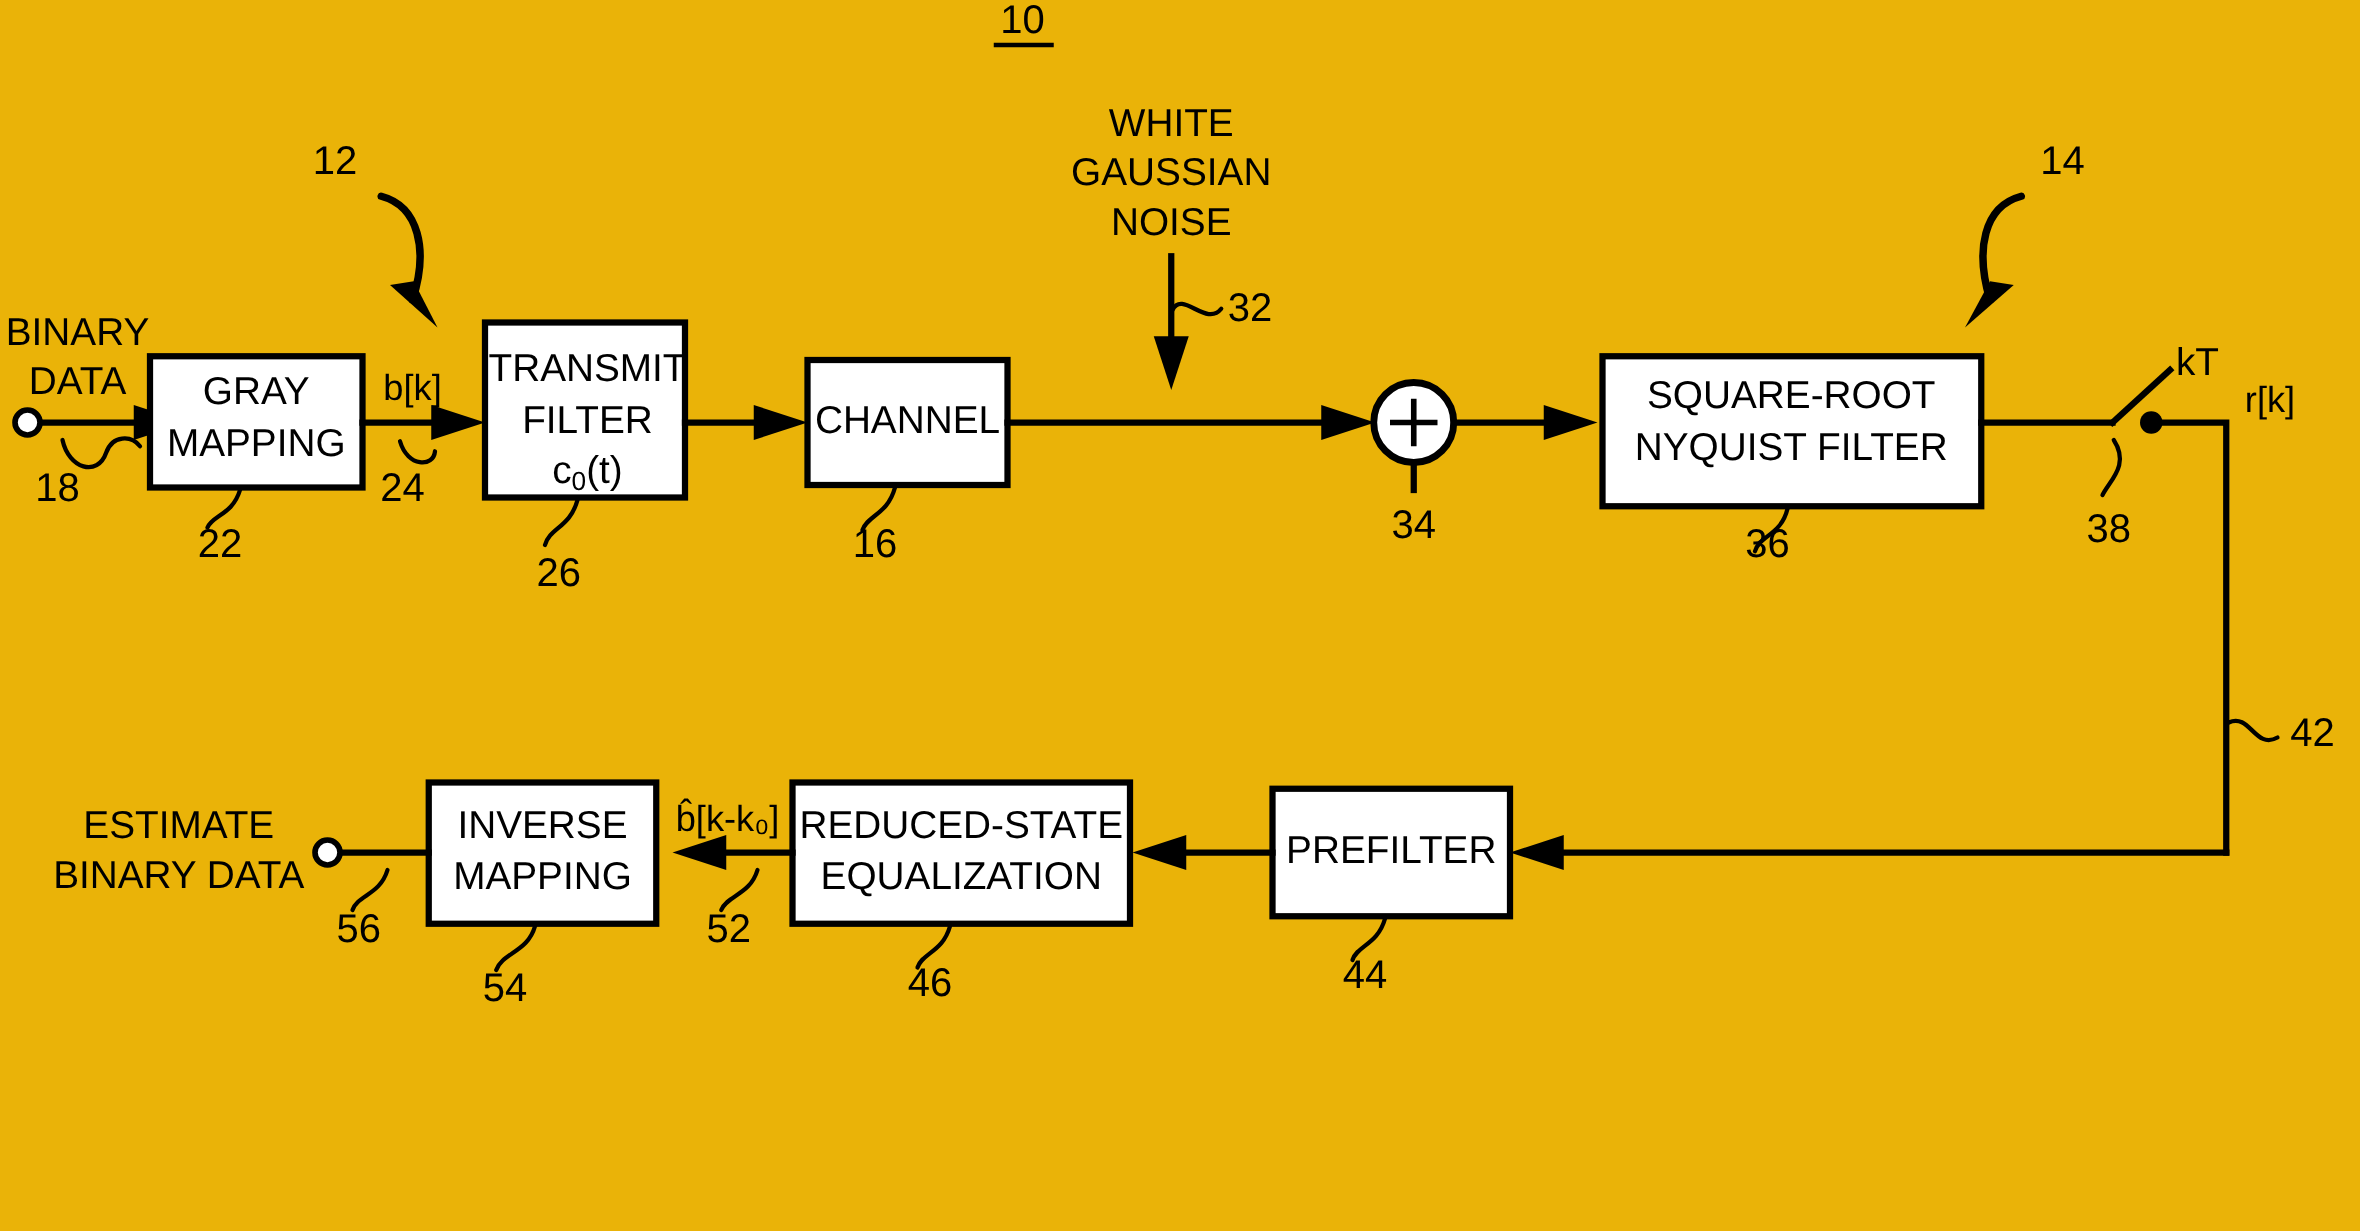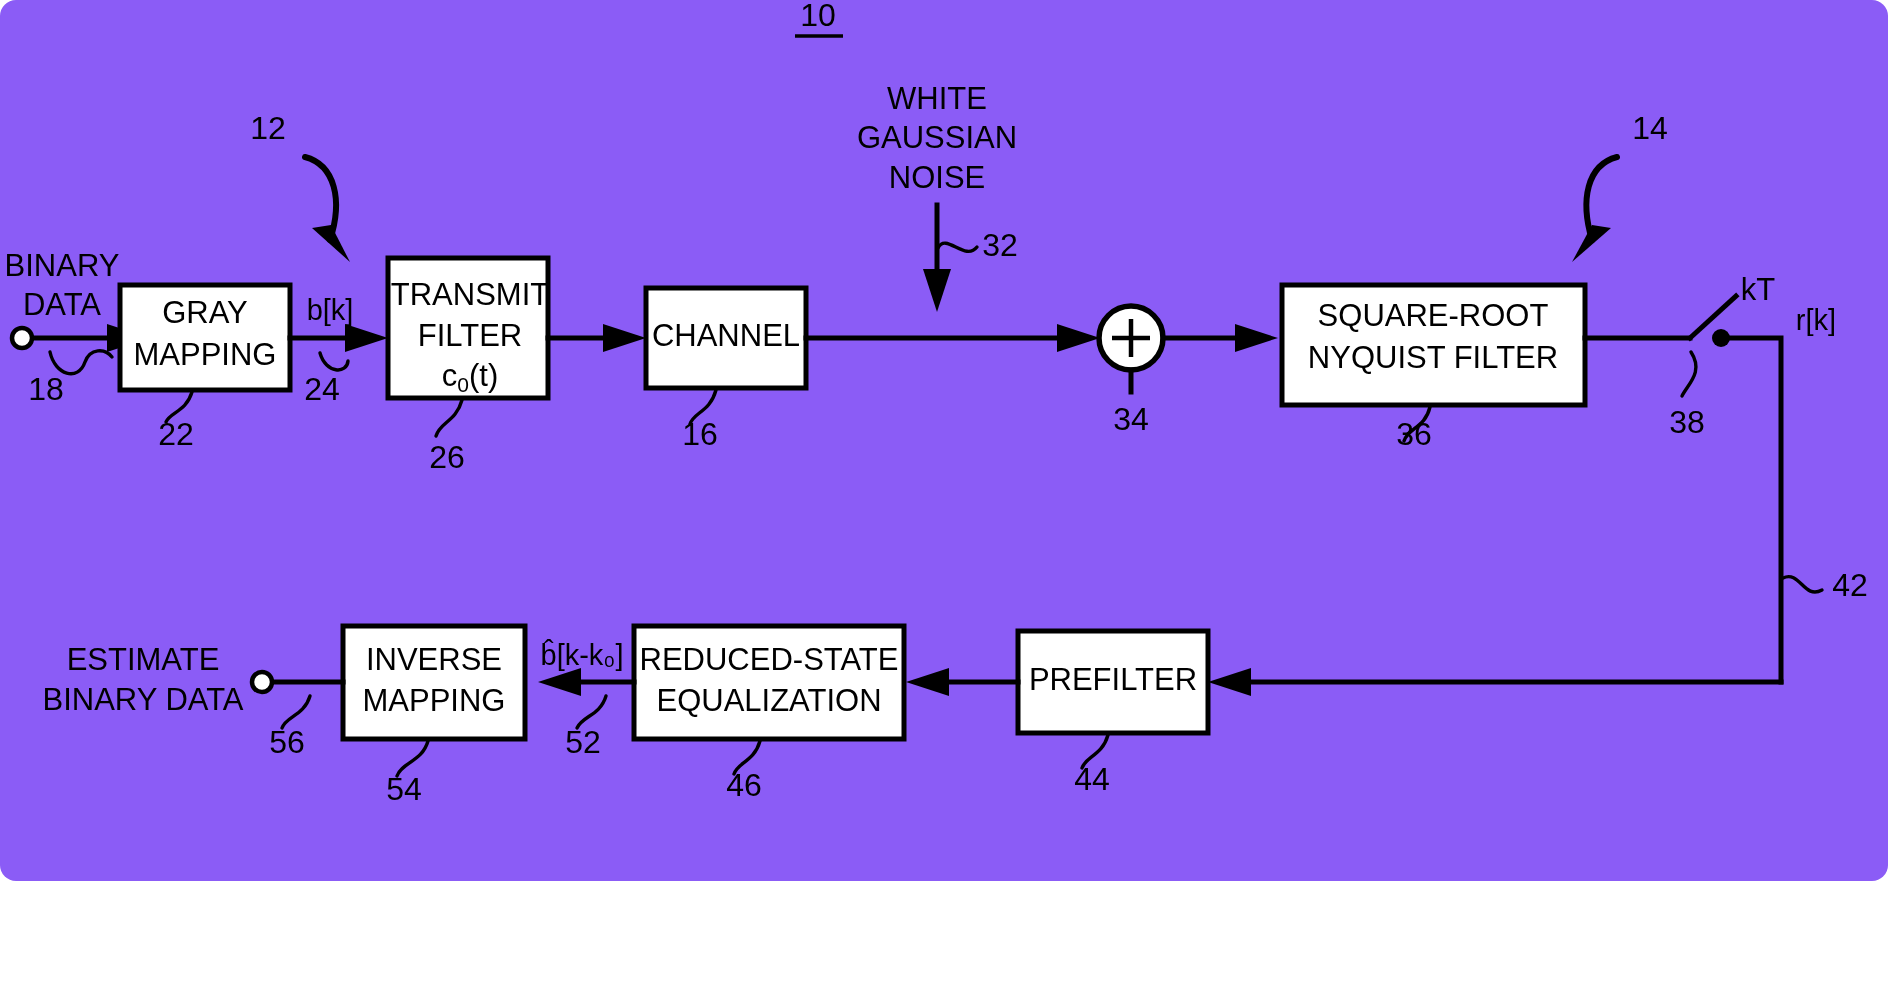--- a/index.html
+++ b/index.html
@@ -3,25 +3,24 @@
 <meta charset="utf-8">
 <style>
   html, body {
     margin: 0;
     padding: 0;
     background: #ffffff;
   }
   #figure-root {
     position: relative;
     width: 1888px;
-    height: 881px;
-    background: #8b5cf6;
+    height: 985px;
+    background: #eab308;
     font-family: "Liberation Sans", sans-serif;
     overflow: hidden;
-    border-radius: 16px;
   }
   svg#diagram {
     position: absolute;
     left: 0;
     top: 0;
     width: 1888px;
     height: 985px;
   }
   .blk {
     fill: #ffffff;

